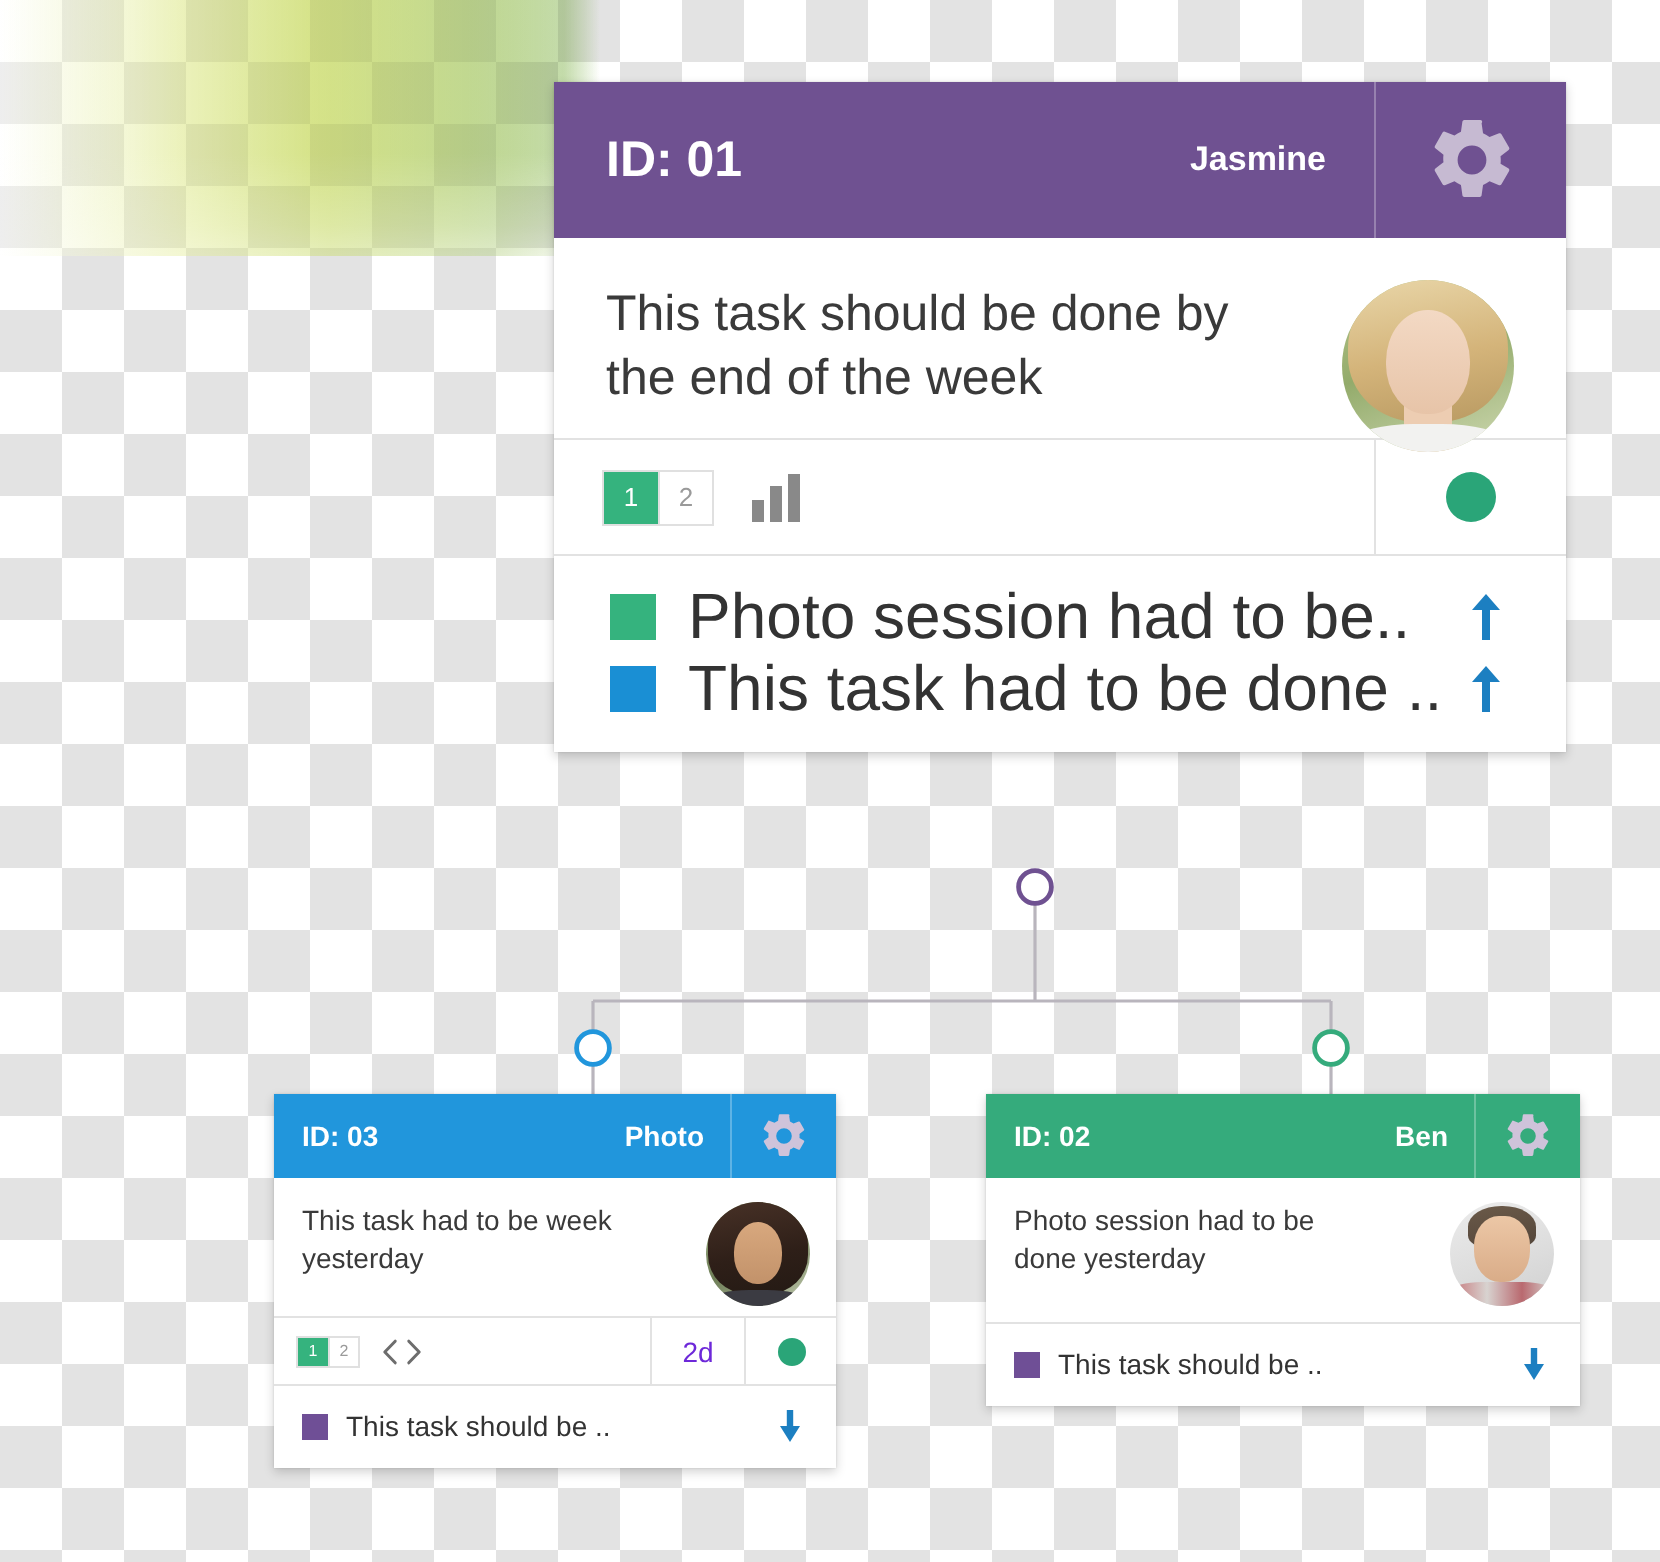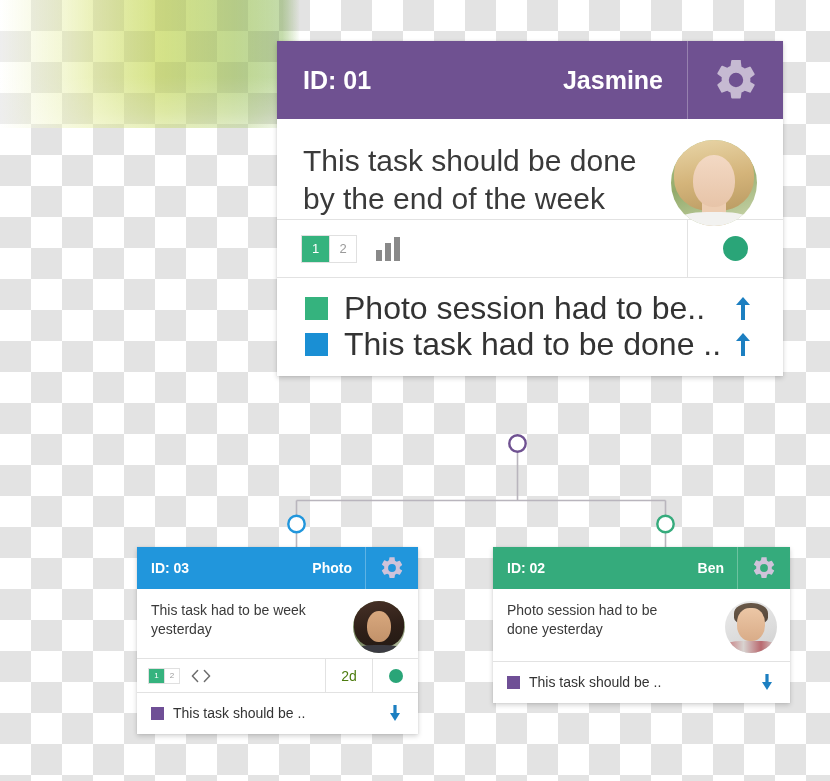--- a/index.html
+++ b/index.html
@@ -146,21 +146,21 @@
   .pg.inactive {
     background: #ffffff;
     color: #9a9a9a;
     border-left: 1px solid #e0e0e0;
   }
   .status-dot {
     border-radius: 50%;
     background: #2aa578;
   }
   .dur-label {
-    color: #4d7c0f;
+    color: #6d28d9;
   }
 
   .tasklist { background: #fff; border-top: 1px solid #e2e2e2; }
   .task-row {
     display: flex;
     align-items: center;
   }
   .task-sq { flex: 0 0 auto; }
   .task-label {
     flex: 1 1 auto;
@@ -168,24 +168,24 @@
     white-space: nowrap;
     overflow: hidden;
   }
   .task-arrow { flex: 0 0 auto; display:flex; align-items:center; justify-content:center; }
 
   
   #card-01 { left: 277px; top: 41px; width: 506px; }
   #card-01 .card-header { height: 78px; background: #6f5191; }
   #card-01 .hdr-main { padding: 0 24px 0 26px; }
   #card-01 .hdr-id { font-size: 25px; }
-  #card-01 .hdr-name { font-size: 25px; }
+  #card-01 .hdr-name { font-size: 17px; }
   #card-01 .hdr-gear { width: 95px; }
   #card-01 .card-body { padding: 23px 26px 22px 26px; height: 100px; box-sizing: border-box; }
-  #card-01 .body-text { font-size: 30px; line-height: 1.26; max-width: 340px; }
+  #card-01 .body-text { font-size: 25px; line-height: 1.26; max-width: 340px; }
   #card-01 .avatar { width: 86px; height: 86px; margin-top: -2px; }
   #card-01 .toolbar { height: 57px; }
   #card-01 .toolbar-left { padding-left: 24px; gap: 18px; }
   #card-01 .toolbar-cell { width: 95px; }
   #card-01 .pg { width: 27px; height: 26px; font-size: 13px; }
   #card-01 .status-dot { width: 25px; height: 25px; }
   #card-01 .task-row { height: 36px; padding: 0 23px 0 28px; }
   #card-01 .tasklist { padding: 12px 0 14px 0; }
   #card-01 .task-sq { width: 23px; height: 23px; margin-right: 16px; }
   #card-01 .task-label { font-size: 32px; }

